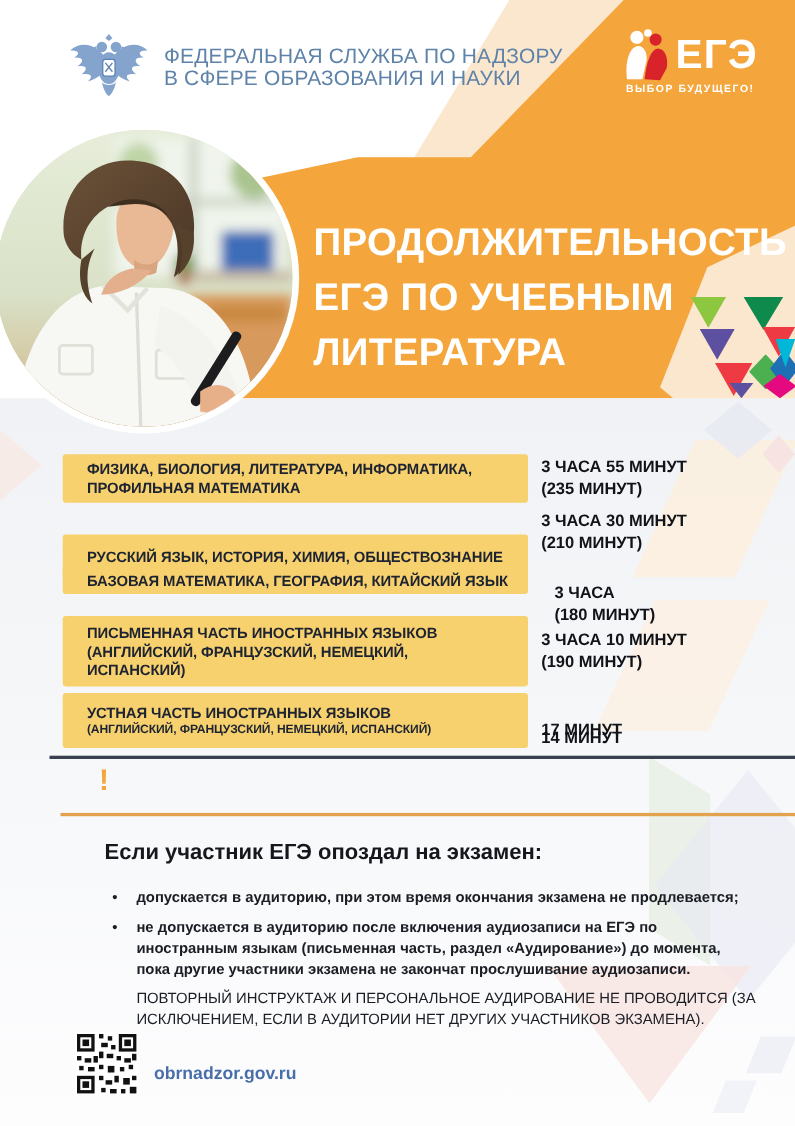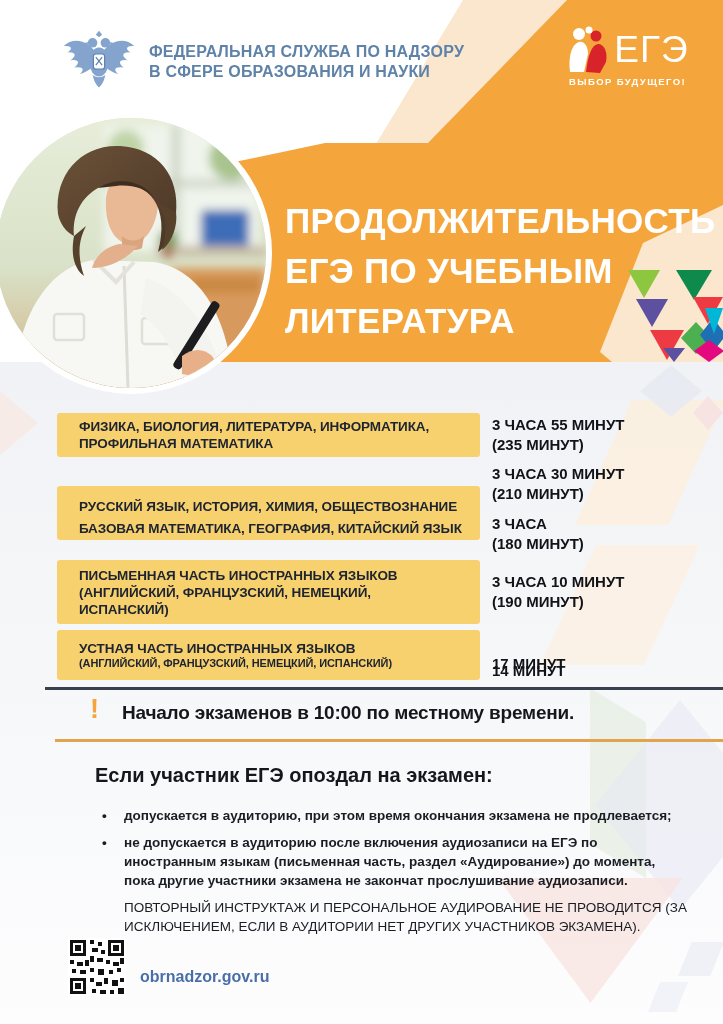--- a/index.html
+++ b/index.html
@@ -54,26 +54,26 @@
   .t-diam{clip-path:polygon(50% 0,100% 50%,50% 100%,0 50%);}
 
   
   .photo{position:absolute;left:-10px;top:112px;width:282px;height:282px;border-radius:50%;
     border:6px solid #fff;overflow:hidden;z-index:7;background:#dfe7d2;}
   .photo svg{display:block;width:100%;height:100%;}
 
   
   .agency{position:absolute;left:57px;top:30px;z-index:8;display:flex;align-items:center;}
   .agency-emblem{width:84px;height:64px;}
-  .agency-text{margin-left:8px;color:var(--slate-blue);font-weight:bold;font-size:16px;line-height:20px;letter-spacing:.2px;}
+  .agency-text{margin-left:8px;color:var(--slate-blue);font-weight:normal;font-size:19px;line-height:20px;letter-spacing:.2px;}
 
   .ege{position:absolute;left:545px;top:26px;width:165px;z-index:8;text-align:center;color:#fff;}
   .ege-top{display:flex;align-items:center;justify-content:center;}
   .ege-mark{width:44px;height:48px;margin-right:4px;}
-  .ege-word{font-size:37px;font-weight:400;letter-spacing:1px;}
+  .ege-word{font-size:37px;font-weight:700;letter-spacing:1px;}
   .ege-slogan{margin-top:2px;font-size:9.5px;font-weight:bold;letter-spacing:1.4px;}
 
   
   .title{position:absolute;left:285px;top:196px;z-index:8;color:#fff;font-size:35px;font-weight:900;
     line-height:50px;letter-spacing:.3px;}
   .title span{display:block;}
 
   
   .row-label{position:absolute;left:57px;width:423px;background:var(--row-yellow);border-radius:3px;
     z-index:8;color:var(--text-dark);font-weight:bold;font-size:13.5px;line-height:17px;
@@ -239,21 +239,21 @@
     <span>РУССКИЙ ЯЗЫК, ИСТОРИЯ, ХИМИЯ, ОБЩЕСТВОЗНАНИЕ</span>
   </div>
   <div class="row-dur" style="top:464px;">
     <span>3 ЧАСА 30 МИНУТ</span>
     <span>(210 МИНУТ)</span>
   </div>
 
   <div class="row-label" style="top:516px;height:24px;">
     <span>БАЗОВАЯ МАТЕМАТИКА, ГЕОГРАФИЯ, КИТАЙСКИЙ ЯЗЫК</span>
   </div>
-  <div class="row-dur" style="top:514px;">
+  <div class="row-dur" style="top:530px;margin-left:12px;">
     <span>3 ЧАСА</span>
     <span>(180 МИНУТ)</span>
   </div>
 
   <div class="row-label" style="top:560px;height:64px;">
     <span>ПИСЬМЕННАЯ ЧАСТЬ ИНОСТРАННЫХ ЯЗЫКОВ</span>
     <span>(АНГЛИЙСКИЙ, ФРАНЦУЗСКИЙ, НЕМЕЦКИЙ,</span>
     <span>ИСПАНСКИЙ)</span>
   </div>
   <div class="row-dur" style="top:572px;">
@@ -268,21 +268,20 @@
   <div class="row-dur" style="top:638px;margin-top:16px;">
     <span>17 МИНУТ</span>
   </div>
   <div class="row-dur" style="top:661px;">
     <span>14 МИНУТ</span>
   </div>
 
   <div class="dark-line"></div>
 
   <div class="notice-bang">!</div>
-  <div class="notice-text">Начало экзаменов в 10:00 по местному времени.</div>
 
   <div class="gold-line"></div>
 
   <div class="late-head">Если участник ЕГЭ опоздал на экзамен:</div>
 
   <div class="bullet b1">
     <span class="dot">•</span>
     <span>допускается в аудиторию, при этом время окончания экзамена не продлевается;</span>
   </div>
   <div class="bullet b2">

